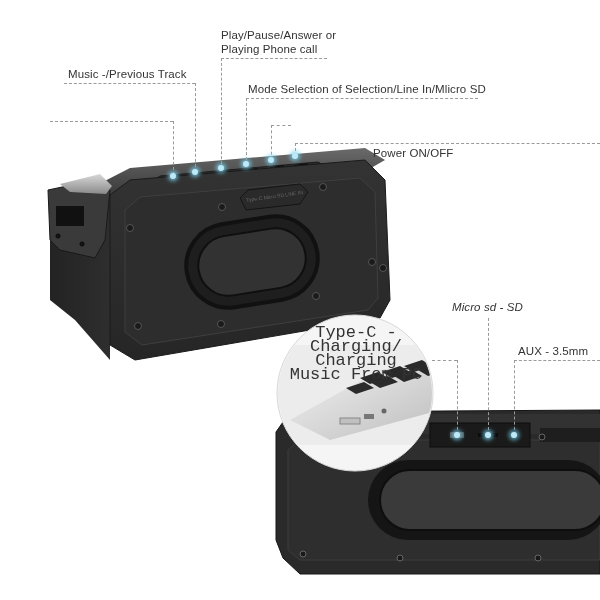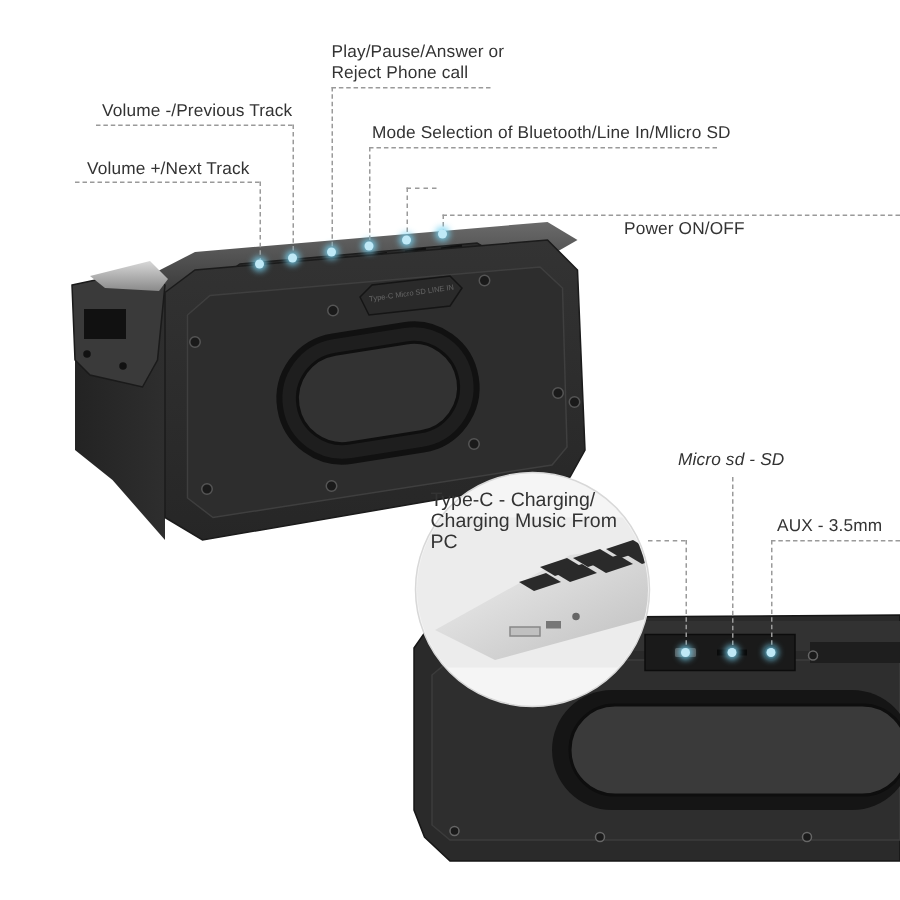--- a/index.html
+++ b/index.html
@@ -4,21 +4,21 @@
 <style>
   html, body { margin:0; padding:0; background:#ffffff; }
   body { width:600px; height:600px; position:relative; overflow:hidden; font-family:"Liberation Sans", sans-serif; }
   .canvas { position:absolute; left:0; top:0; width:500px; height:600px; }
   .label { position:absolute; font-size:11.5px; color:#333333; line-height:14px; white-space:nowrap; letter-spacing:0.1px; }
   .label.two-line { white-space:normal; }
   .dash-h { position:absolute; height:0; border-top:1px dashed #9a9a9a; }
   .dash-v { position:absolute; width:0; border-left:1px dashed #9a9a9a; }
   .dot { position:absolute; width:6px; height:6px; margin:-3px 0 0 -3px; border-radius:50%; background:#bfe9f7; box-shadow:0 0 4px 2px rgba(120,210,240,0.85); }
   svg { position:absolute; left:0; top:0; }
-  .bubble-text { position:absolute; font-size:13px; color:#333; line-height:14px; }
+  .bubble-text { position:absolute; font-size:17px; color:#333; text-align:center; line-height:14px;font-family:Liberation Mono, monospace; }
 </style>
 </head>
 <body>
 
 <div class="canvas">
 
   <svg width="600" height="600">
     <defs>
       <linearGradient id="topFace" x1="0" y1="0" x2="0" y2="1">
         <stop offset="0" stop-color="#6a6a6a"></stop>
@@ -163,26 +163,25 @@
 
   <div class="dash-v" style="left:488px; top:318px; height:117px;"></div>
   <div class="dot" style="left:488px; top:435px;"></div>
 
   <div class="dash-h" style="left:514px; top:360px; width:86px;"></div>
   <div class="dash-v" style="left:514px; top:360px; height:75px;"></div>
   <div class="dot" style="left:514px; top:435px;"></div>
 
   <div class="label two-line" style="left:221px; top:28px;">
     <div>Play/Pause/Answer or</div>
-    <div>Reject Phone  call</div>
+    <div>Playing Phone  call</div>
   </div>
-  <div class="label" style="left:68px; top:67px;">Volume -/Previous Track</div>
-  <div class="label" style="left:58px; top:106px;">Volume +/Next Track</div>
-  <div class="label" style="left:248px; top:82px;">Mode Selection of Bluetooth/Line In/Mlicro SD</div>
-  <div class="label" style="left:373px; top:146px;margin-left:43px;">Power ON/OFF</div>
+  <div class="label" style="left:68px; top:67px;">Music -/Previous Track</div>
+  <div class="label" style="left:248px; top:82px;">Mode Selection of Selection/Line In/Mlicro SD</div>
+  <div class="label" style="left:373px; top:146px;">Power ON/OFF</div>
 
   <div class="label" style="left:452px; top:300px;font-style:italic;">Micro sd - SD</div>
   <div class="label" style="left:518px; top:344px;">AUX - 3.5mm</div>
 
   <div class="bubble-text" style="left:287px; top:326px; width:138px;">
     <div>Type-C - Charging/</div>
     <div>Charging Music From PC</div>
   </div>
 
   <div style="position:absolute; left:246px; top:193px; font-size:5px; color:#666; transform:rotate(-8deg); white-space:nowrap;">Type-C Micro SD LINE IN</div>

